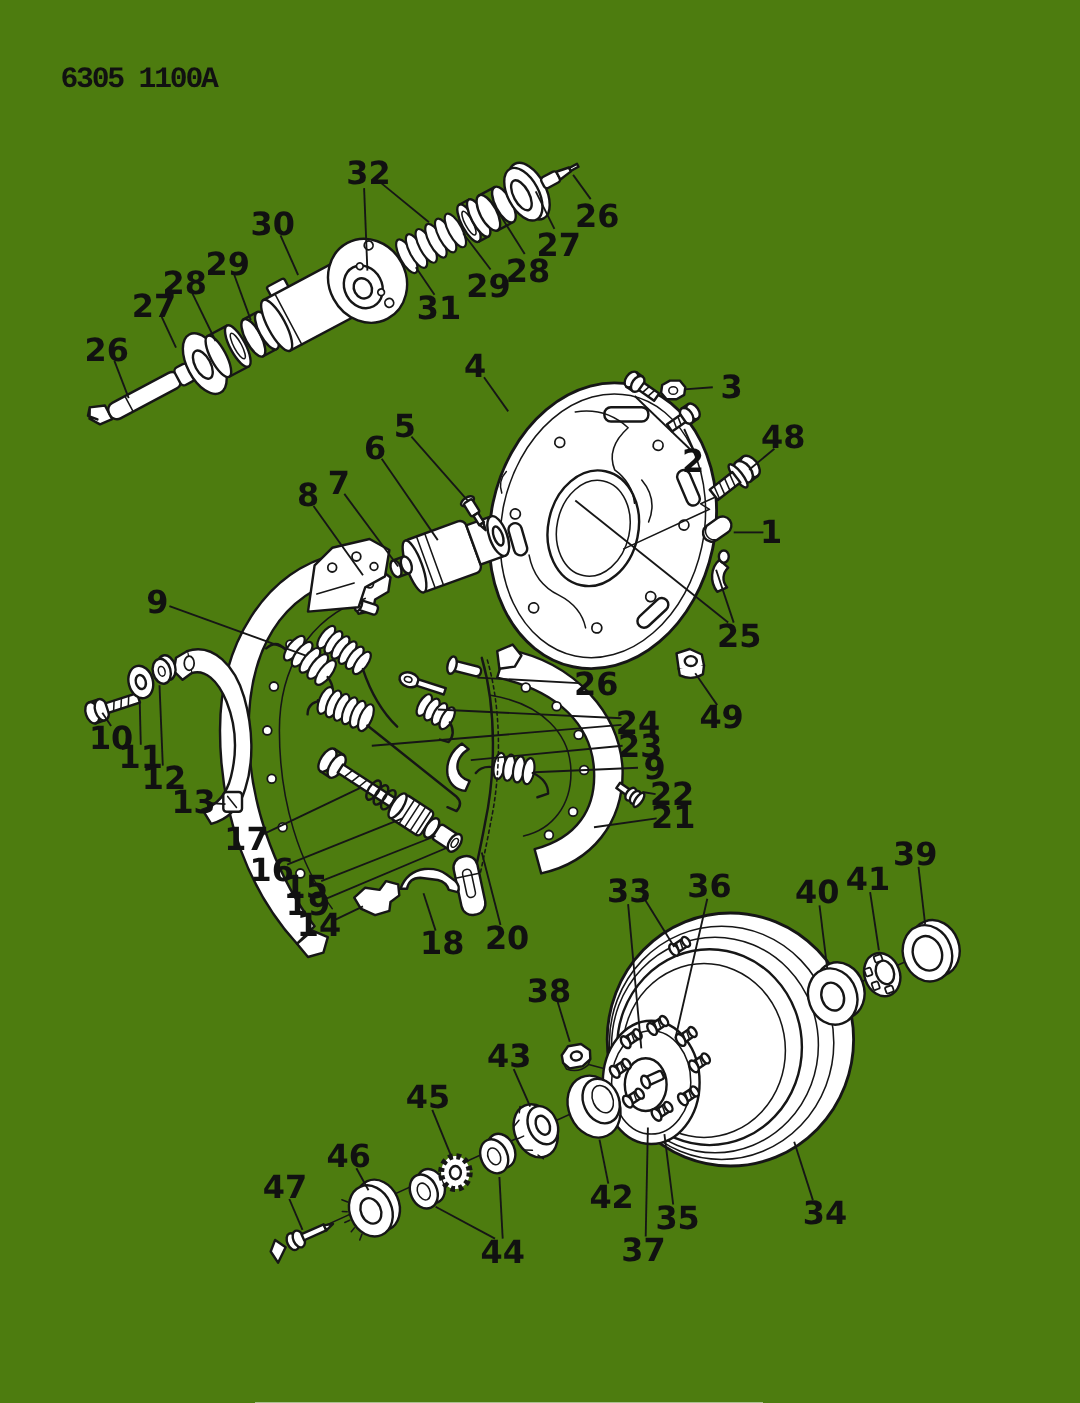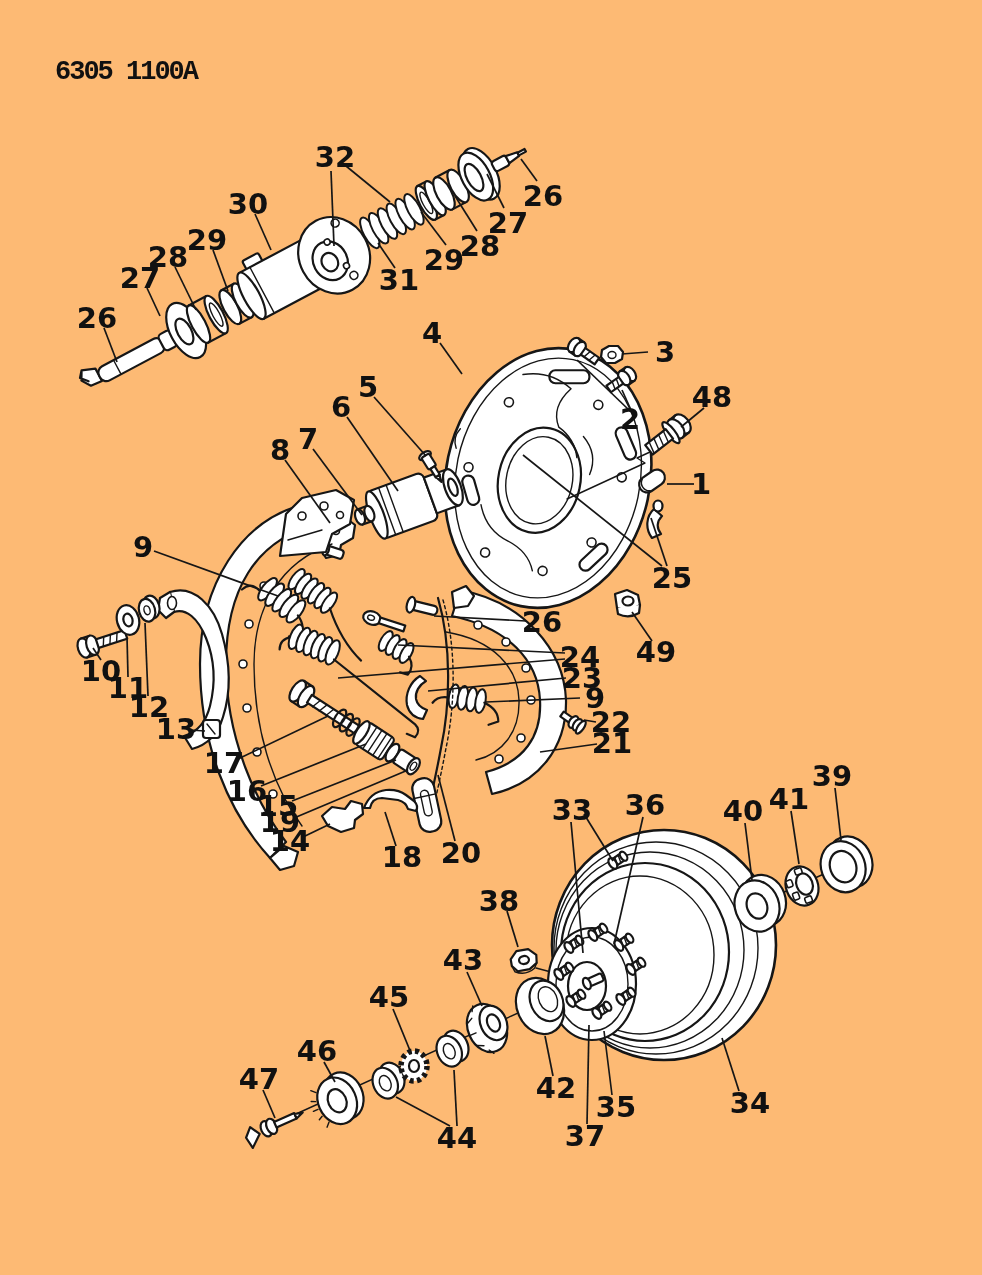--- a/index.html
+++ b/index.html
@@ -1,16 +1,16 @@
 <!DOCTYPE html>
 <html><head>
 <meta charset="utf-8">
 <style>
   html,body{margin:0;padding:0;background:#f5f5f5}
-  .page{width:982px;height:1275px;position:relative;background:#fdba74;margin:0 auto;overflow:hidden}
+  .page{width:982px;height:1275px;position:relative;background:#4d7c0f;margin:0 auto;overflow:hidden}
   svg{display:block}
   .fw{fill:#fff;stroke:#161616;stroke-width:2.2;stroke-linejoin:round;stroke-linecap:round}
   .fw3{fill:#fff;stroke:#161616;stroke-width:2.6;stroke-linejoin:round}
   .ln{fill:none;stroke:#161616;stroke-width:2.2;stroke-linejoin:round;stroke-linecap:round}
   .ln2{fill:none;stroke:#161616;stroke-width:1.4;stroke-linejoin:round;stroke-linecap:round}
   .coil{fill:#fff;stroke:#161616;stroke-width:2}
   .hole{fill:#fff;stroke:#161616;stroke-width:1.6}
   .leader{stroke:#161616;stroke-width:1.7;fill:none}
   text.callout{font-family:"DejaVu Sans",sans-serif;font-weight:700;font-size:29px;fill:#111;
     text-anchor:middle;dominant-baseline:central}

